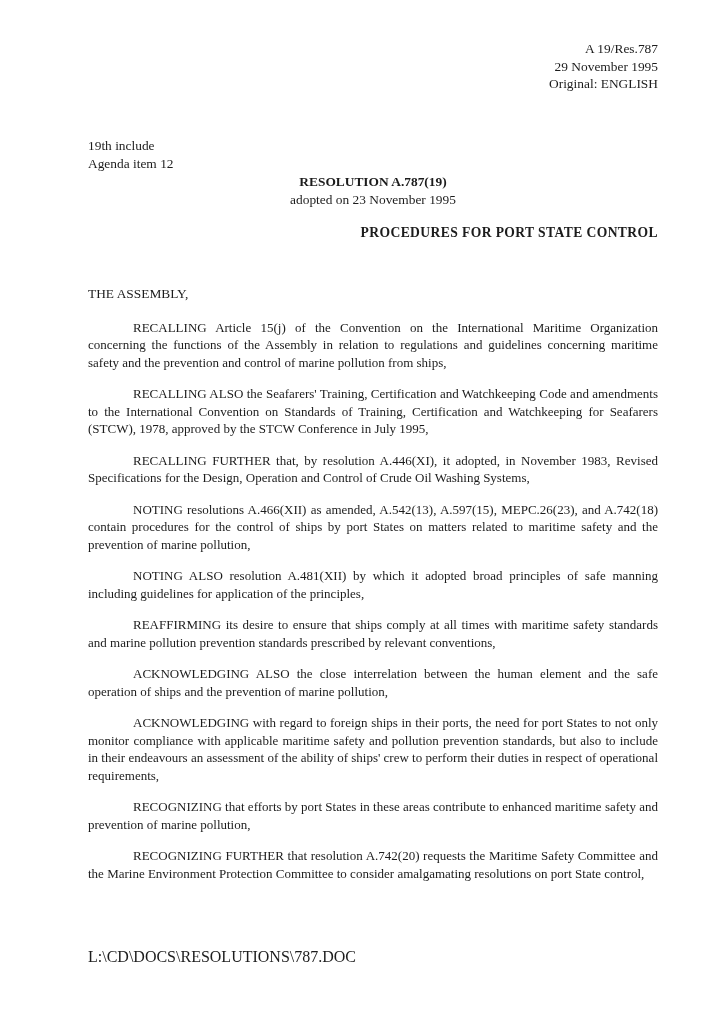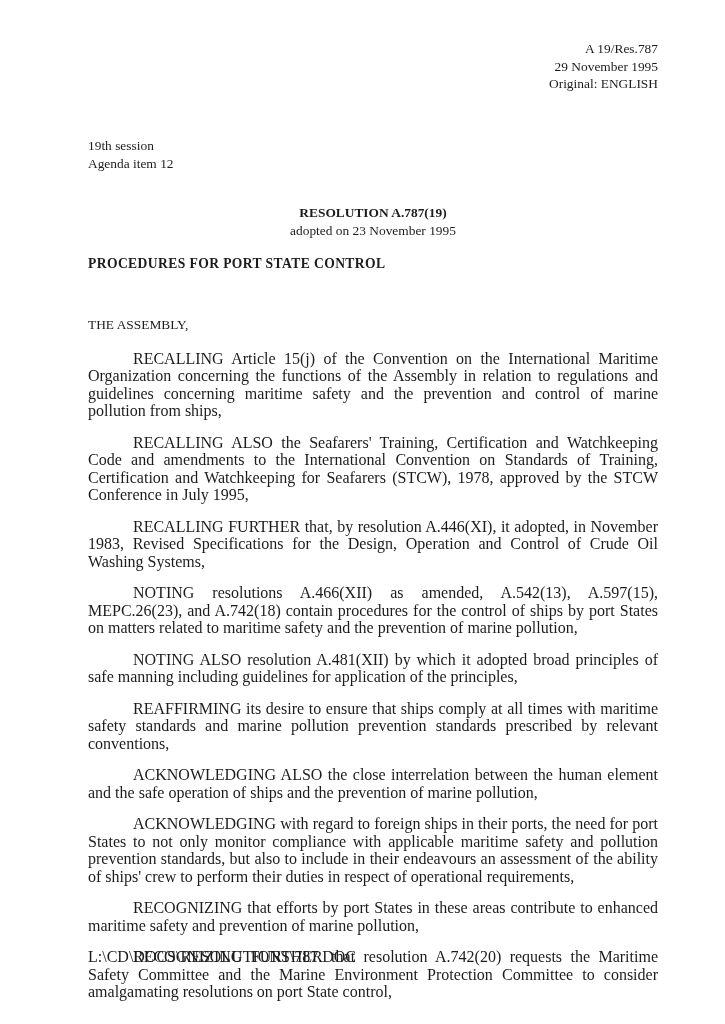--- a/index.html
+++ b/index.html
@@ -16,56 +16,56 @@
   .doc-header {
     text-align: right;
     font-size: 13.4px; line-height: 17.5px;
   }
   .session-block {
     margin-top: 44px;
     font-size: 13.4px; line-height: 18px;
   }
   .session-block .org-name { letter-spacing: 0.3px; }
   .title-block {
-    margin-top: 31px; text-align: center;
+    text-align: center;
     font-size: 13.4px; line-height: 18px;
   }
   .res-title { font-weight: bold; }
   .subject-title {
-    margin-top: 16px; text-align: left;
+    margin-top: 16px; text-align: right;
     font-weight: bold; font-size: 13.6px; letter-spacing: 0.4px;
   }
   .salutation {
     margin-top: 45px; font-size: 13.4px;
   }
   .body-text p {
     margin: 14px 0 0 0;
     text-indent: 45px;
     text-align: justify;
-    font-size: 16px; line-height: 17.5px;
+    font-size: 13px; line-height: 17.5px;
   }
   .body-text p:first-child { margin-top: 17px; }
   .doc-footer {
     position: absolute; left: 88px; top: 948px;
     font-size: 16px;
   }
 </style>
 </head>
 <body>
 
 <div class="page">
 
   <div class="doc-header">
     <div>A 19/Res.787</div>
     <div>29 November 1995</div>
     <div>Original: ENGLISH</div>
   </div>
 
   <div class="session-block">
-    <div>19th session</div>
+    <div>19th include</div>
     <div>Agenda item 12</div>
   </div>
 
   <div class="title-block">
     <div class="res-title">RESOLUTION A.787(19)</div>
     <div>adopted on 23 November 1995</div>
   </div>
 
   <div class="subject-title">PROCEDURES FOR PORT STATE CONTROL</div>
 

